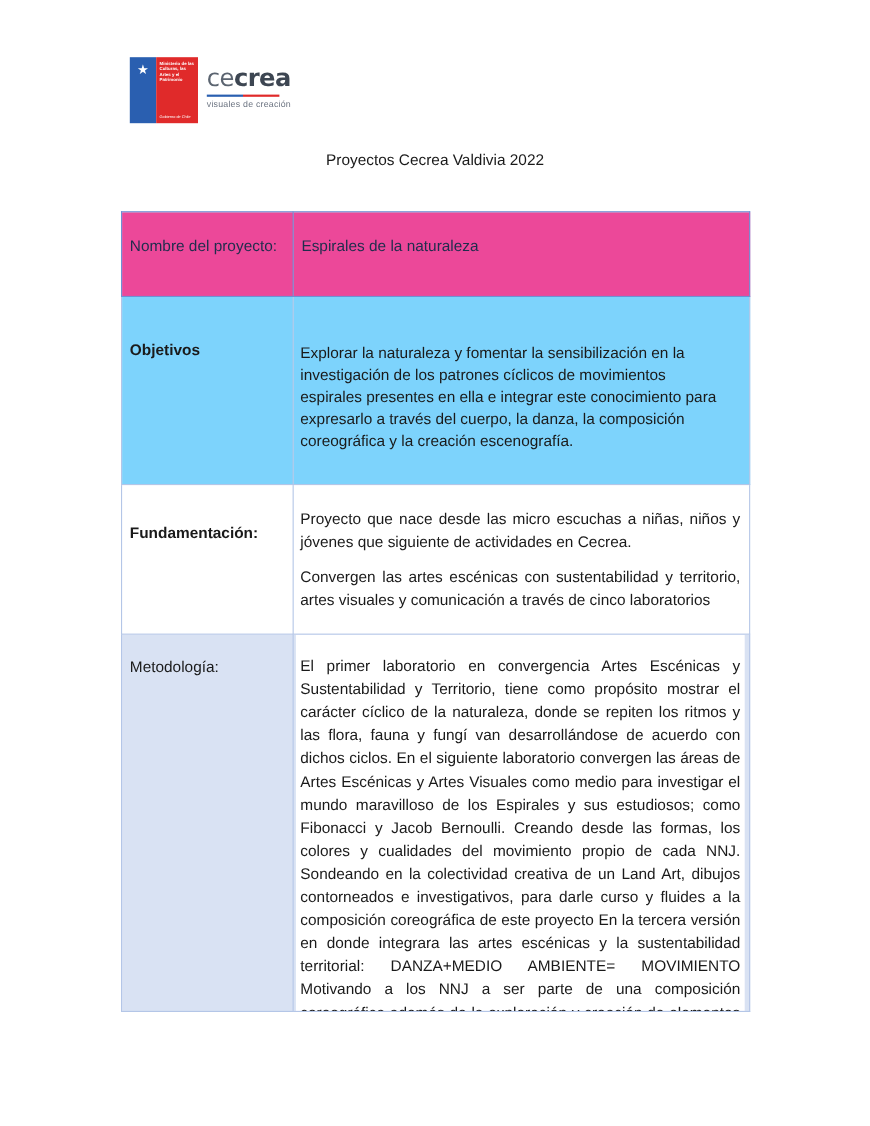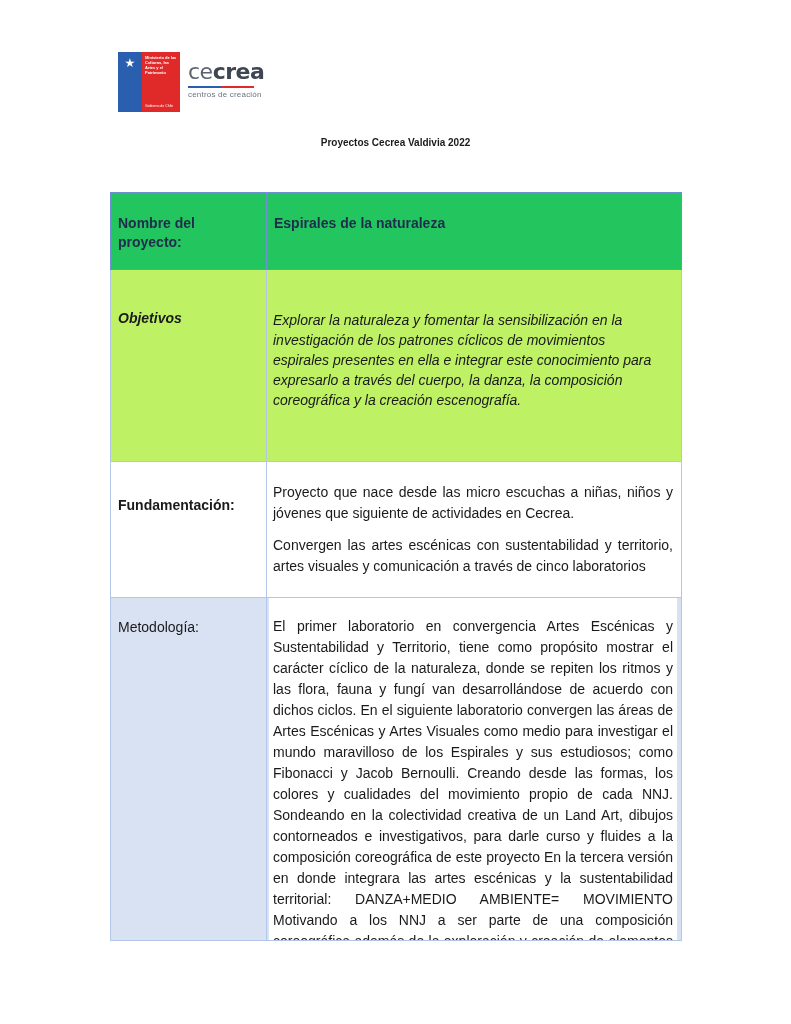--- a/index.html
+++ b/index.html
@@ -95,55 +95,54 @@
       margin-top: 2px;
       letter-spacing: 0.2px;
     }
     
     .doc-title {
       position: absolute;
       left: 0;
       width: 791px;
       top: 137px;
       text-align: center;
-      font-size: 10px;
-      font-weight: bold;
+      font-size: 14px;
+      font-weight: normal;
       color: #1a1a1a;
     }
     
     .project-table {
       position: absolute;
       left: 110px;
       top: 192px;
       width: 571px;
       border-collapse: collapse;
       table-layout: fixed;
       font-size: 14px;
     }
     .project-table td {
       border: 1px solid #b4c6e7;
       vertical-align: top;
       box-sizing: border-box;
     }
     .project-table col.c-label { width: 156px; }
     .project-table col.c-value { width: 415px; }
     .row-header td {
-      background: #22c55e;
+      background: #ec4899;
       height: 77px;
       padding: 21px 6px 0 7px;
-      font-weight: bold;
+      font-weight: normal;
       color: #1f2d4d;
       line-height: 19px;
       border-color: #6f90d4;
     }
     .row-objetivos td {
-      background: #bef264;
-      height: 192px;
+      background: #7dd3fc;
+      height: 171px;
       line-height: 20px;
-      font-style: italic;
     }
     .row-objetivos td.label {
       padding: 38px 6px 0 7px;
       font-weight: bold;
     }
     .row-objetivos td.value {
       padding: 40px 24px 0 6px;
     }
     .row-fund td {
       background: #ffffff;
@@ -196,21 +195,21 @@
       <span class="crest">★</span>
     </div>
     <div class="gov-red">
       <span>Ministerio de las Culturas, las Artes y el Patrimonio</span>
       <span class="gov-footer">Gobierno de Chile</span>
     </div>
   </div>
   <div class="brand">
     <div class="brand-name"><span>ce</span><b>crea</b></div>
     <div class="brand-rule"></div>
-    <div class="brand-sub">centros de creación</div>
+    <div class="brand-sub">visuales de creación</div>
   </div>
 </div>
 
 <div class="doc-title">Proyectos Cecrea Valdivia 2022</div>
 
 <table class="project-table">
   <colgroup>
     <col class="c-label">
     <col class="c-value">
   </colgroup>

